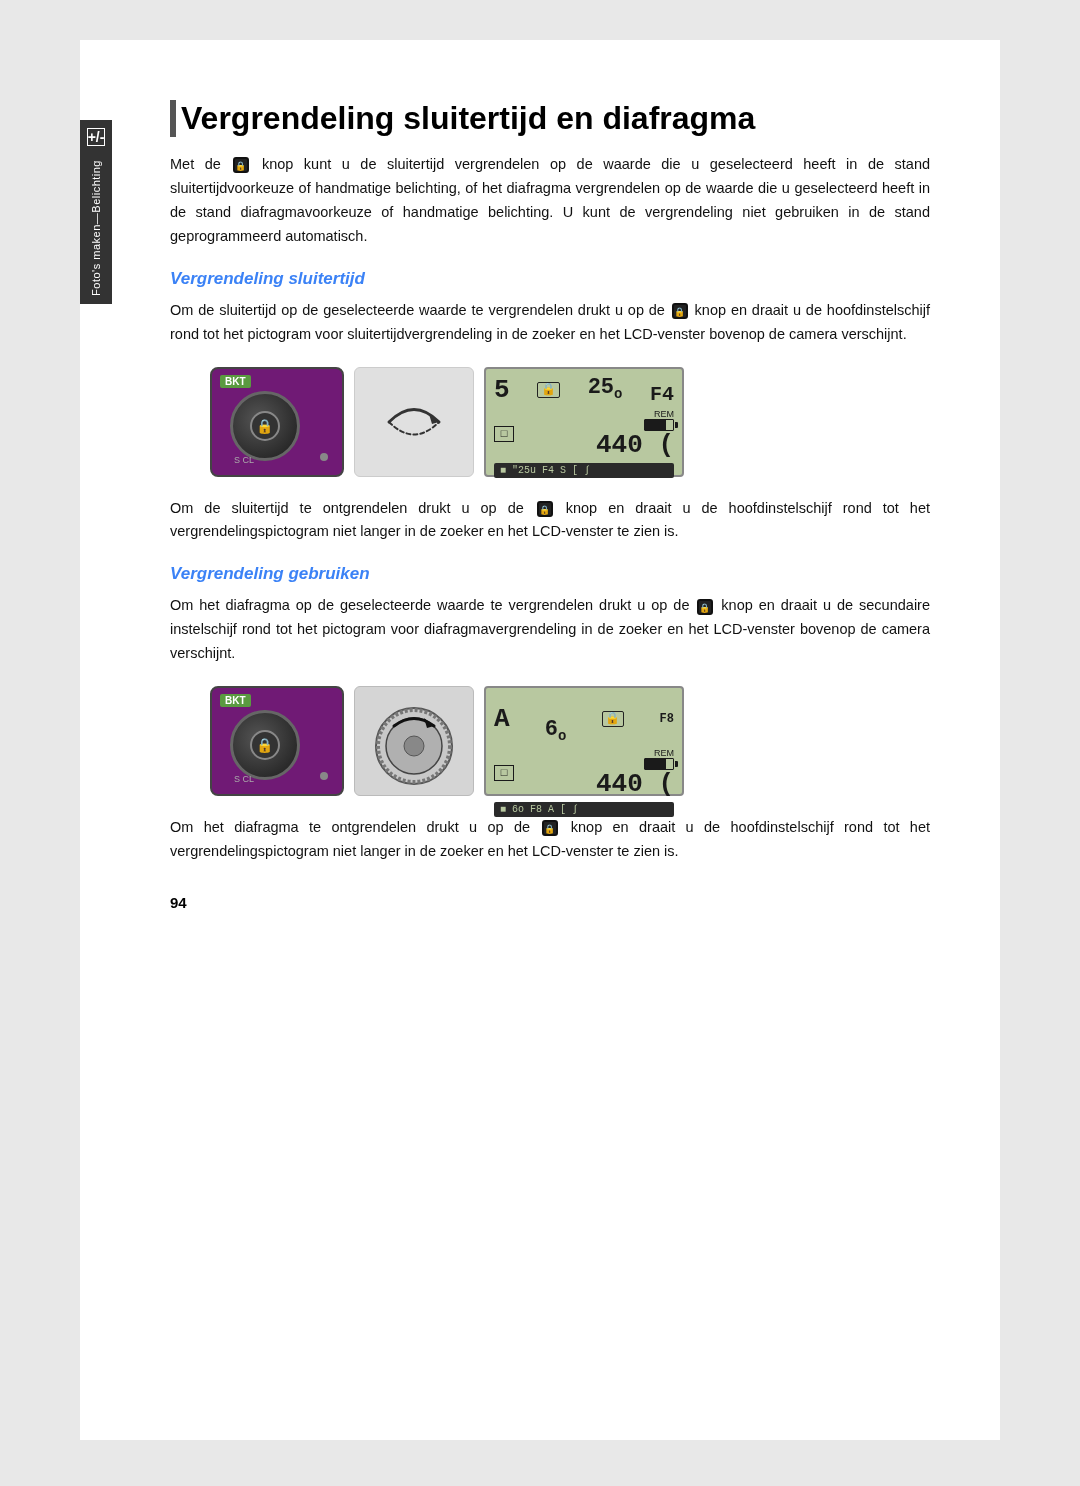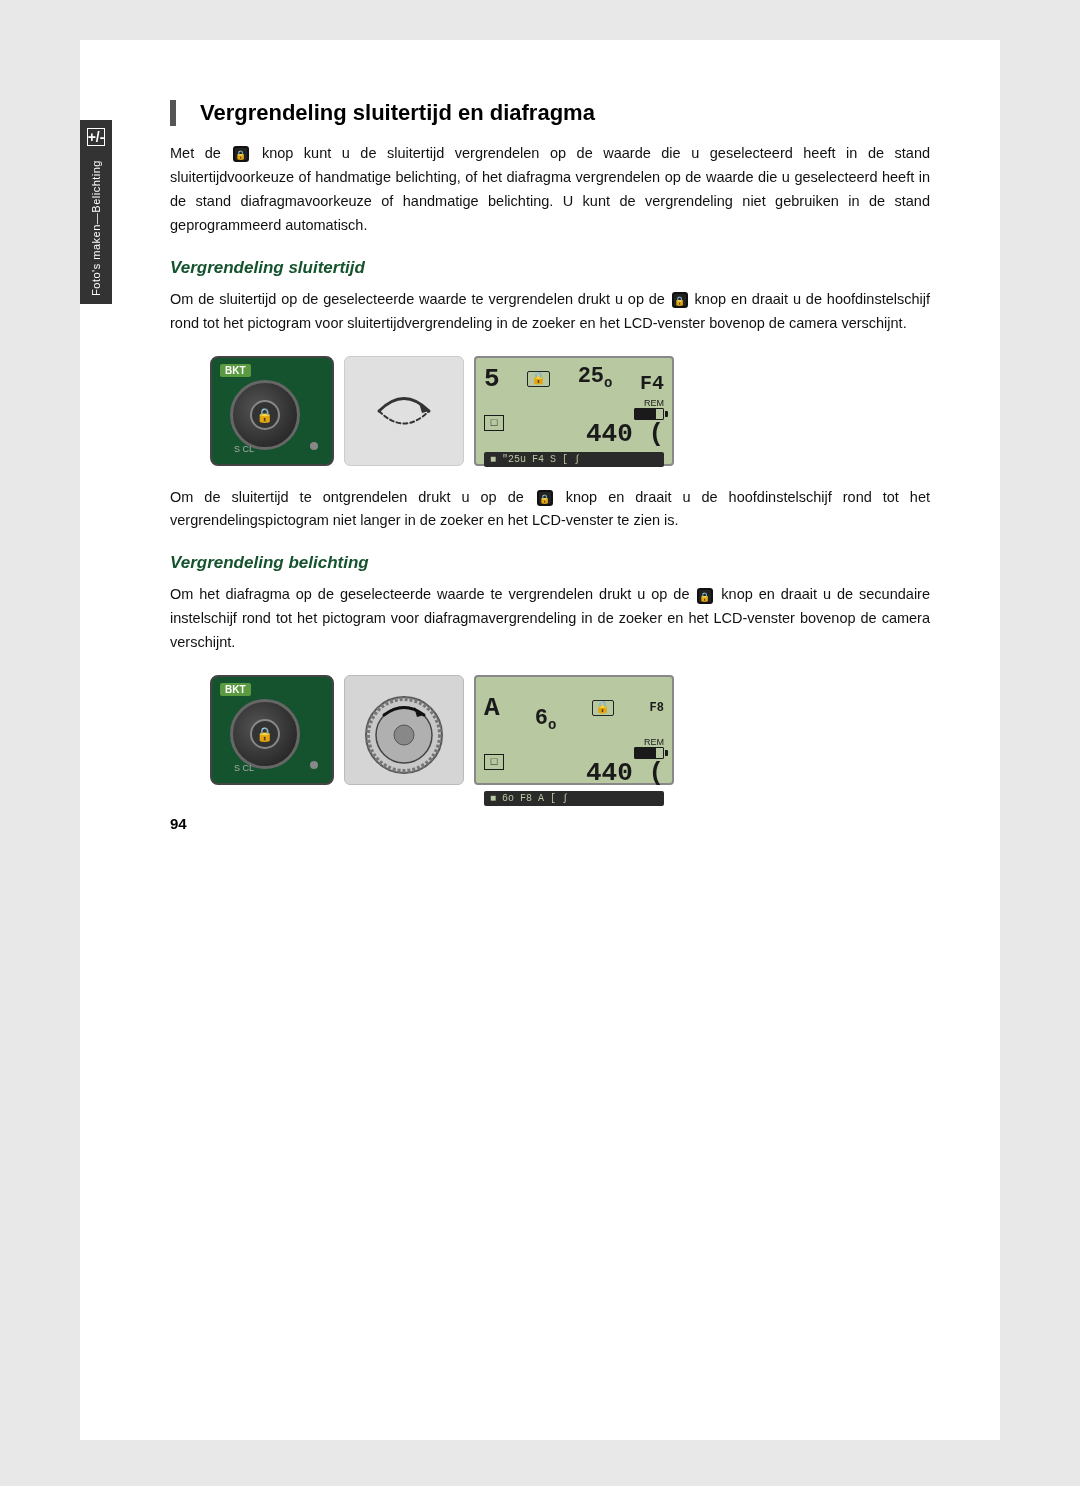--- a/index.html
+++ b/index.html
@@ -54,60 +54,60 @@
       font-size: 11px;
       writing-mode: vertical-rl;
       transform: rotate(180deg);
       letter-spacing: 0.5px;
       margin-top: 8px;
       white-space: nowrap;
     }
 
     
     .main-title {
-      font-size: 22px;
+      font-size: 32px;
       font-weight: bold;
       color: #000;
       margin-bottom: 16px;
       border-left: 6px solid #555;
-      padding-left: 24px;
+      padding-left: 5px;
     }
 
     
     .body-text {
       font-size: 14.5px;
       line-height: 1.65;
       color: #111;
       margin-bottom: 20px;
       text-align: justify;
     }
 
     
     .section-title {
       font-size: 17px;
       font-style: italic;
       font-weight: bold;
-      color: #14532d;
+      color: #3b82f6;
       margin-bottom: 10px;
       margin-top: 8px;
     }
 
     
     .figures-row {
       display: flex;
       align-items: center;
       gap: 10px;
       margin: 20px 0 20px 40px;
     }
 
     
     .camera-dial {
-      width: 124px;
+      width: 134px;
       height: 110px;
-      background: #14532d;
+      background: #701a75;
       border-radius: 8px;
       position: relative;
       overflow: hidden;
       border: 2px solid #444;
     }
 
     .camera-dial .bkt-label {
       position: absolute;
       top: 6px;
       left: 8px;
@@ -383,21 +383,21 @@
       <div class="lcd-bottom-bar">
         <span>■  "25u  F4  S  [  ∫</span>
       </div>
     </div>
   </div>
 
   <p class="body-text">
     Om de sluitertijd te ontgrendelen drukt u op de <span style="display:inline-block;width:16px;height:16px;border:2px solid #111;border-radius:3px;background:#222;vertical-align:middle;margin:0 2px;font-size:9px;color:#fff;text-align:center;line-height:14px;">🔒</span> knop en draait u de hoofdinstelschijf rond tot het vergrendelingspictogram niet langer in de zoeker en het LCD-venster te zien is.
   </p>
 
-  <h2 class="section-title">Vergrendeling belichting</h2>
+  <h2 class="section-title">Vergrendeling gebruiken</h2>
 
   <p class="body-text">
     Om het diafragma op de geselecteerde waarde te vergrendelen drukt u op de <span style="display:inline-block;width:16px;height:16px;border:2px solid #111;border-radius:3px;background:#222;vertical-align:middle;margin:0 2px;font-size:9px;color:#fff;text-align:center;line-height:14px;">🔒</span> knop en draait u de secundaire instelschijf rond tot het pictogram voor diafragmavergrendeling in de zoeker en het LCD-venster bovenop de camera verschijnt.
   </p>
 
   <div class="figures-row">
 
     <div class="camera-dial">
       <div class="bkt-label">BKT</div>
       <div class="dial-circle">
@@ -443,16 +443,19 @@
           </div>
           <div style="font-size:26px;font-weight:bold;color:#1a1a1a;line-height:1.1;">440 (</div>
         </div>
       </div>
       <div class="lcd-bottom-bar">
         <span>■  6o  F8  A  [  ∫</span>
       </div>
     </div>
   </div>
 
+  <p class="body-text">
+    Om het diafragma te ontgrendelen drukt u op de <span style="display:inline-block;width:16px;height:16px;border:2px solid #111;border-radius:3px;background:#222;vertical-align:middle;margin:0 2px;font-size:9px;color:#fff;text-align:center;line-height:14px;">🔒</span> knop en draait u de hoofdinstelschijf rond tot het vergrendelingspictogram niet langer in de zoeker en het LCD-venster te zien is.
+  </p>
 
   <div class="page-number">94</div>
 
 </div>
 
 </body></html>

